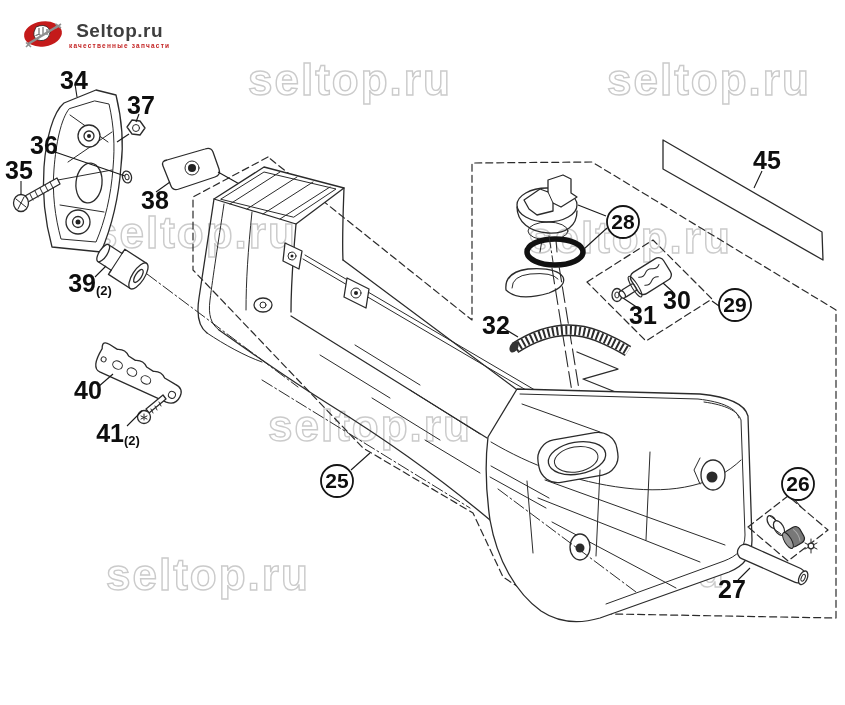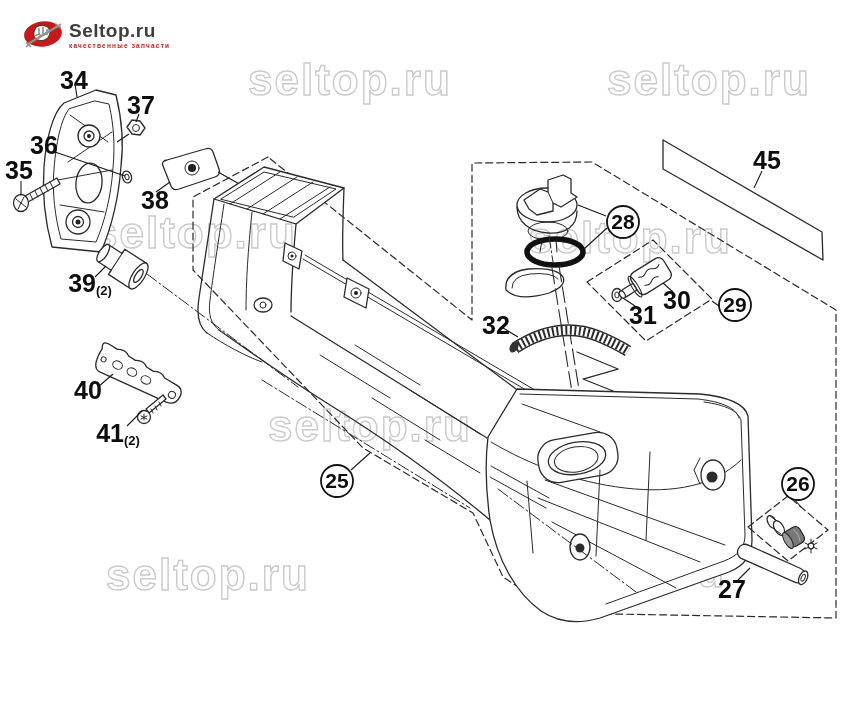--- a/index.html
+++ b/index.html
@@ -1,17 +1,17 @@
 <!DOCTYPE html>
 <html><head>
 <meta charset="utf-8">
 <style>
   html,body{margin:0;padding:0;background:#fff;}
   .page{position:relative;width:845px;height:705px;background:#ffffff;overflow:hidden;
-        font-family:"Liberation Sans",sans-serif;}
+        font-family:"Liberation Sans",sans-serif;text-align:center;}
   .logo{position:absolute;left:22px;top:18px;display:flex;align-items:flex-start;gap:3px;cursor:pointer;}
   .logo-mark{width:44px;height:32px;}
   .logo-text{display:flex;flex-direction:column;margin-top:3px;}
   .logo-title{font-size:19px;font-weight:bold;color:#3e3e3e;letter-spacing:0.5px;line-height:1;}
   .logo-tagline{font-size:6.5px;color:#c32222;letter-spacing:1.2px;margin-top:2px;font-weight:bold;}
   .diagram{position:absolute;left:0;top:0;width:845px;height:705px;}
   
   .ln{fill:none;stroke:#2b2b2b;stroke-width:1.3;stroke-linejoin:round;stroke-linecap:round;}
   .fw{fill:#ffffff;stroke:#2b2b2b;stroke-width:1.3;stroke-linejoin:round;stroke-linecap:round;}
   .thin{stroke-width:1;}

